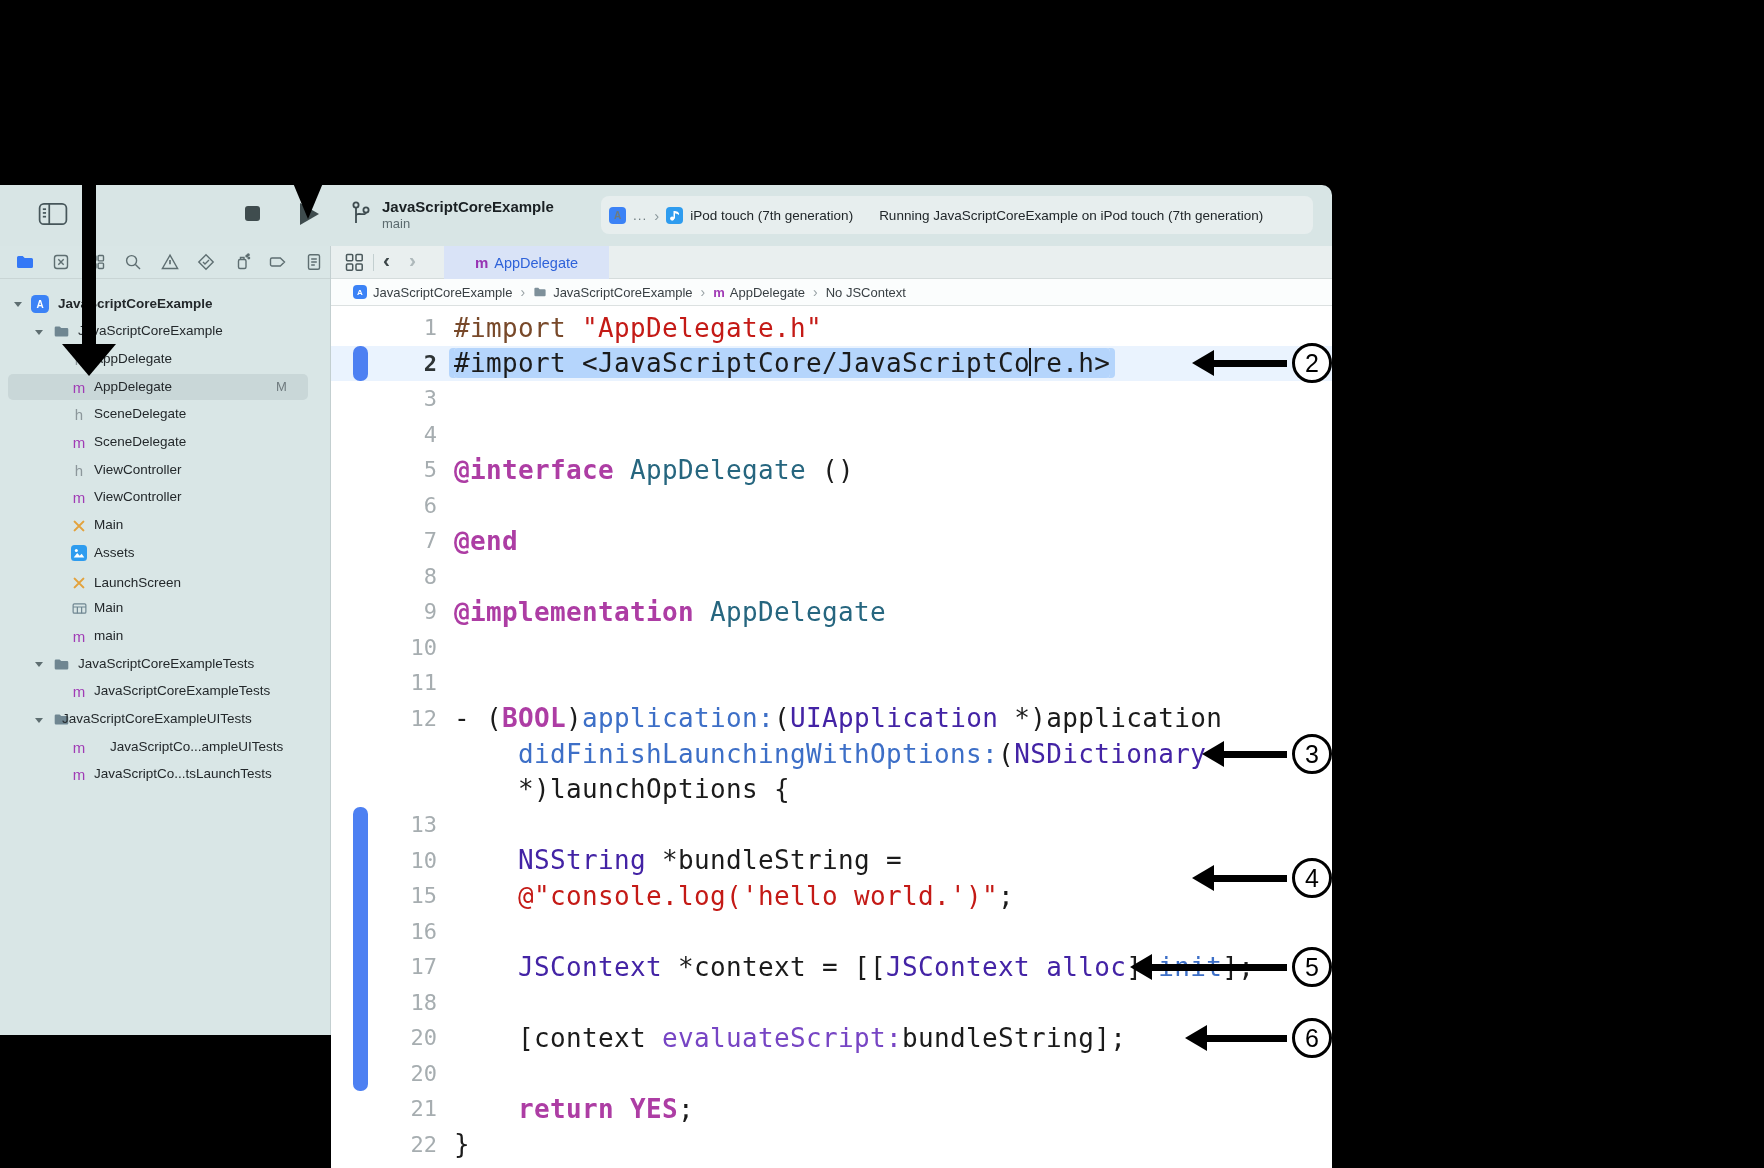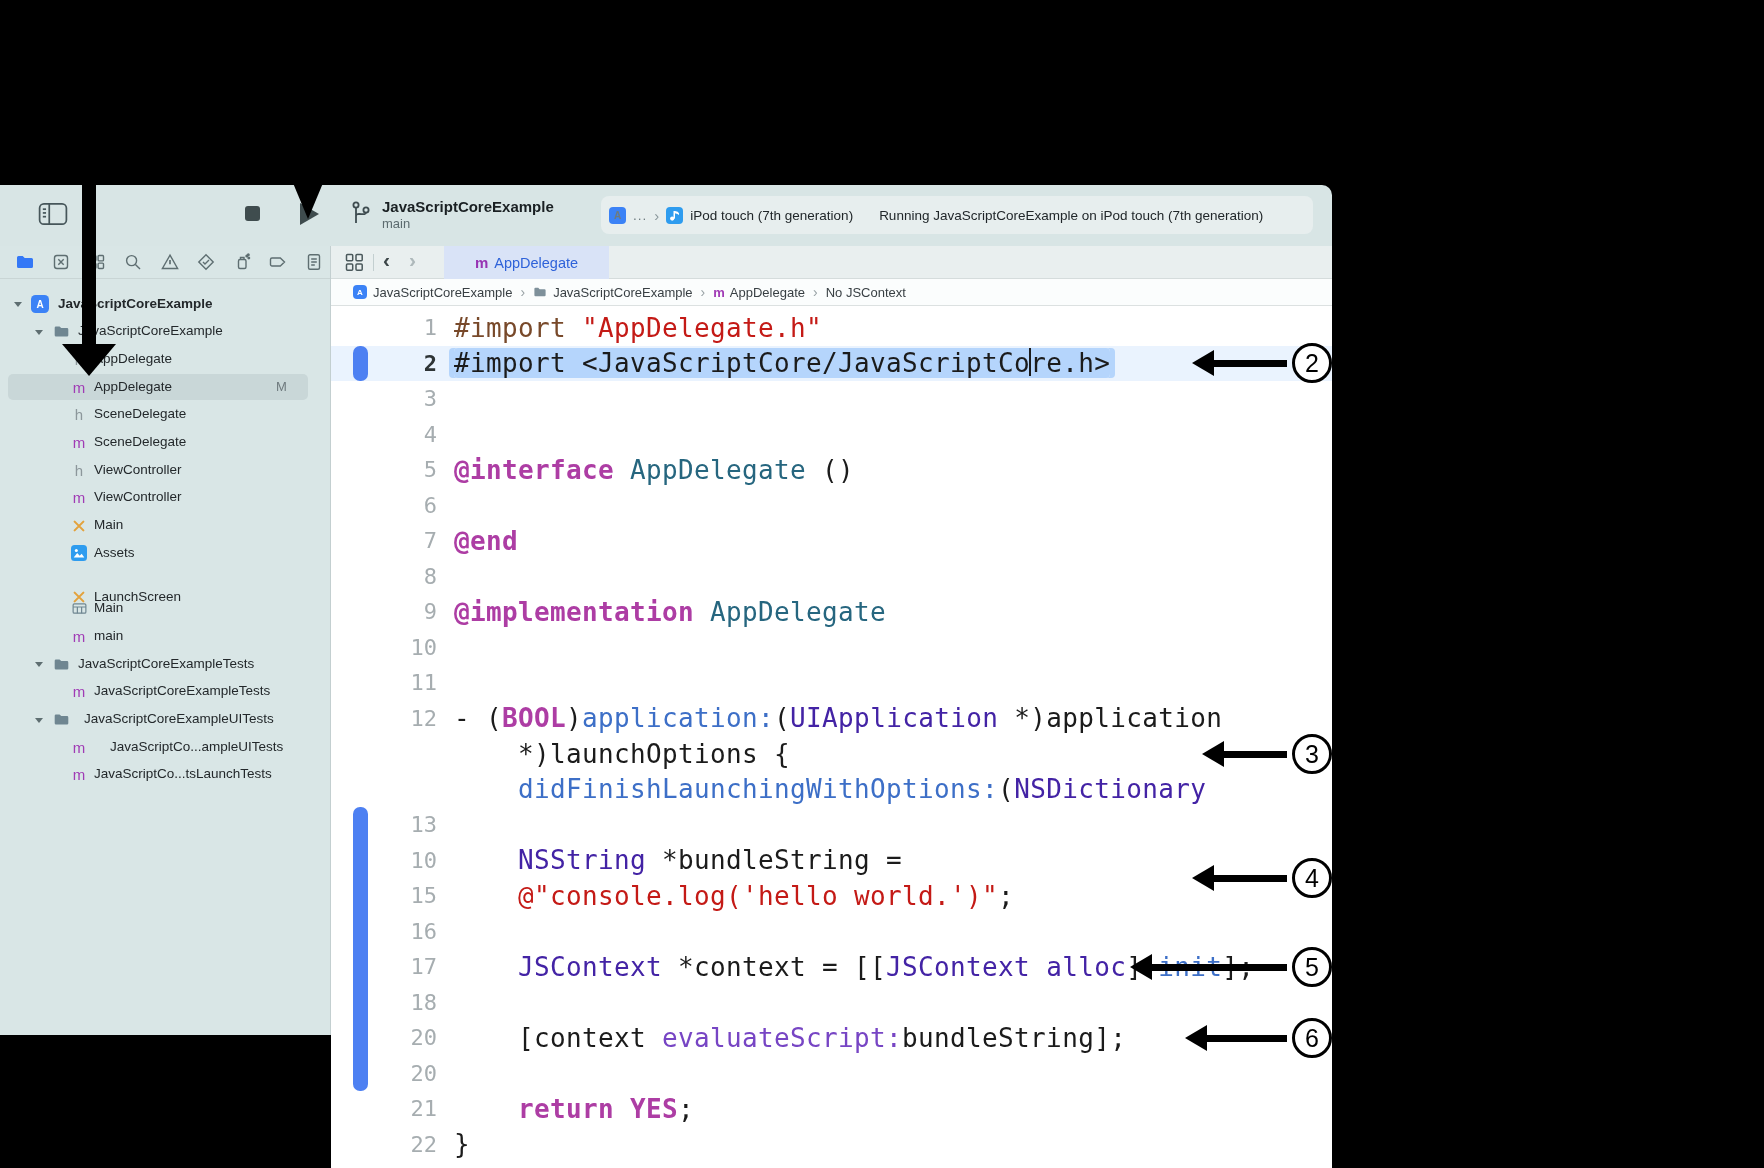--- a/index.html
+++ b/index.html
@@ -297,21 +297,21 @@
       <div class="frow lvl2" style="top: 249.3px;">
         <span class="ficon" style="left:70px">
           <svg viewBox="0 0 18 18" width="16" height="16">
             <rect width="18" height="18" rx="4" fill="#2E9CEF"></rect>
             <circle cx="6" cy="6.2" r="1.7" fill="#fff"></circle>
             <path d="M3 14l4-5 2.8 3.2L12 9.8l3 4.2z" fill="#fff"></path>
           </svg>
         </span>
         <span class="flabel" style="left:94px">Assets</span>
       </div>
-      <div class="frow lvl2" style="top: 293px;">
+      <div class="frow lvl2" style="top: 279px;">
         <span class="ficon" style="left:70px">
           <svg viewBox="0 0 16 16" width="14" height="14">
             <g stroke="#E3A23C" stroke-width="2.4" stroke-linecap="round">
               <path d="M3 3l10 10M13 3L3 13"></path>
             </g>
           </svg>
         </span>
         <span class="flabel" style="left:94px">LaunchScreen</span>
       </div>
       <div class="frow lvl2" style="top: 304.7px;">
@@ -346,21 +346,21 @@
         </span>
         <span class="flabel" style="left:94px">JavaScriptCoreExampleTests</span>
       </div>
       <div class="frow lvl1" style="top: 415.5px;">
         <span class="chev" style="left:35px"></span>
         <span class="ficon" style="left:52px">
           <svg viewBox="0 0 20 20" width="17" height="17">
             <path fill="#6F8691" d="M2 5.5A1.5 1.5 0 0 1 3.5 4h4.2l2 2h6.8A1.5 1.5 0 0 1 18 7.5v7a1.5 1.5 0 0 1-1.5 1.5h-13A1.5 1.5 0 0 1 2 14.5Z"></path>
           </svg>
         </span>
-        <span class="flabel" style="left:84px">JavaScriptCoreExampleUITests</span>
+        <span class="flabel" style="left:62px">JavaScriptCoreExampleUITests</span>
       </div>
       <div class="frow lvl2" style="top: 443.2px;">
         <span class="ficon" style="left:70px">
           <span class="letter-m">m</span>
         </span>
         <span class="flabel" style="left:110px">JavaScriptCo...ampleUITests</span>
       </div>
       <div class="frow lvl2" style="top: 470.9px;">
         <span class="ficon" style="left:70px">
           <span class="letter-m">m</span>
@@ -415,22 +415,22 @@
     <div class="crow"><span class="lnum">3</span><span class="ctext"></span></div>
     <div class="crow"><span class="lnum">4</span><span class="ctext"></span></div>
     <div class="crow"><span class="lnum">5</span><span class="ctext"><span class="kw">@interface</span><span class="pl"> </span><span class="tcls">AppDelegate</span><span class="pl"> ()</span></span></div>
     <div class="crow"><span class="lnum">6</span><span class="ctext"></span></div>
     <div class="crow"><span class="lnum">7</span><span class="ctext"><span class="kw">@end</span></span></div>
     <div class="crow"><span class="lnum">8</span><span class="ctext"></span></div>
     <div class="crow"><span class="lnum">9</span><span class="ctext"><span class="kw">@implementation</span><span class="pl"> </span><span class="tcls">AppDelegate</span></span></div>
     <div class="crow"><span class="lnum">10</span><span class="ctext"></span></div>
     <div class="crow"><span class="lnum">11</span><span class="ctext"></span></div>
     <div class="crow"><span class="lnum">12</span><span class="ctext"><span class="pl">- (</span><span class="kw">BOOL</span><span class="pl">)</span><span class="meth">application:</span><span class="pl">(</span><span class="cls">UIApplication</span><span class="pl"> *)application</span></span></div>
+    <div class="crow ind1"><span class="lnum"></span><span class="ctext"><span class="meth">didFinishLaunchingWithOptions:</span><span class="pl">(</span><span class="cls">NSDictionary</span></span></div>
     <div class="crow ind1"><span class="lnum"></span><span class="ctext"><span class="pl">*)launchOptions {</span></span></div>
-    <div class="crow ind1"><span class="lnum"></span><span class="ctext"><span class="meth">didFinishLaunchingWithOptions:</span><span class="pl">(</span><span class="cls">NSDictionary</span></span></div>
     <div class="crow ind1"><span class="lnum">13</span><span class="ctext"><span class="com">// 代码写在这里</span></span></div>
     <div class="crow ind1"><span class="lnum">10</span><span class="ctext"><span class="cls">NSString</span><span class="pl"> *bundleString =</span></span></div>
     <div class="crow ind1"><span class="lnum">15</span><span class="ctext"><span class="str">@"console.log('hello world.')"</span><span class="pl">;</span></span></div>
     <div class="crow"><span class="lnum">16</span><span class="ctext"></span></div>
     <div class="crow ind1"><span class="lnum">17</span><span class="ctext"><span class="cls">JSContext</span><span class="pl"> *context = [[</span><span class="cls">JSContext</span><span class="pl"> </span><span class="cls">alloc</span><span class="pl">] </span><span class="meth">init</span><span class="pl">];</span></span></div>
     <div class="crow"><span class="lnum">18</span><span class="ctext"></span></div>
     <div class="crow ind1"><span class="lnum">20</span><span class="ctext"><span class="pl">[context </span><span class="meth2">evaluateScript:</span><span class="pl">bundleString];</span></span></div>
     <div class="crow"><span class="lnum">20</span><span class="ctext"></span></div>
     <div class="crow ind1"><span class="lnum">21</span><span class="ctext"><span class="kw">return</span><span class="pl"> </span><span class="kw">YES</span><span class="pl">;</span></span></div>
     <div class="crow"><span class="lnum">22</span><span class="ctext"><span class="pl">}</span></span></div>

